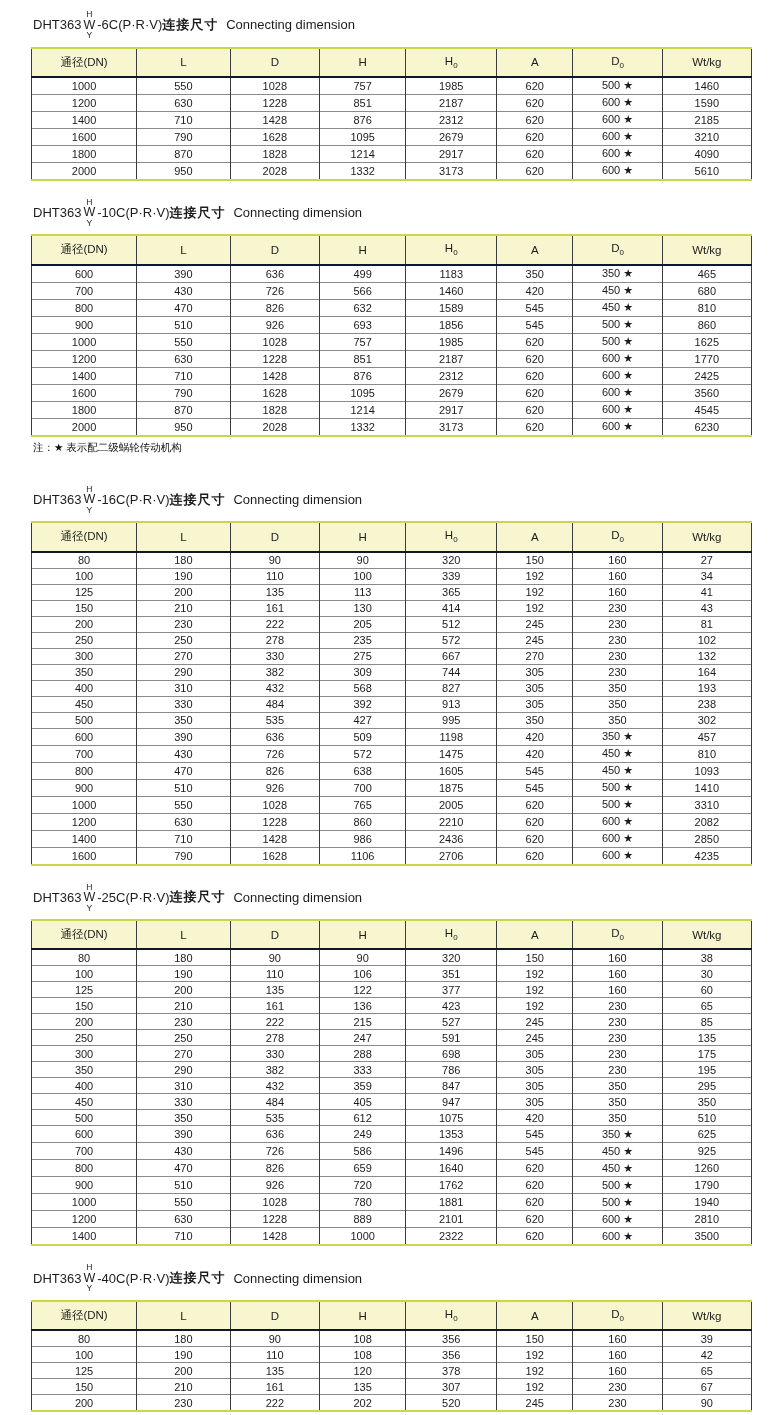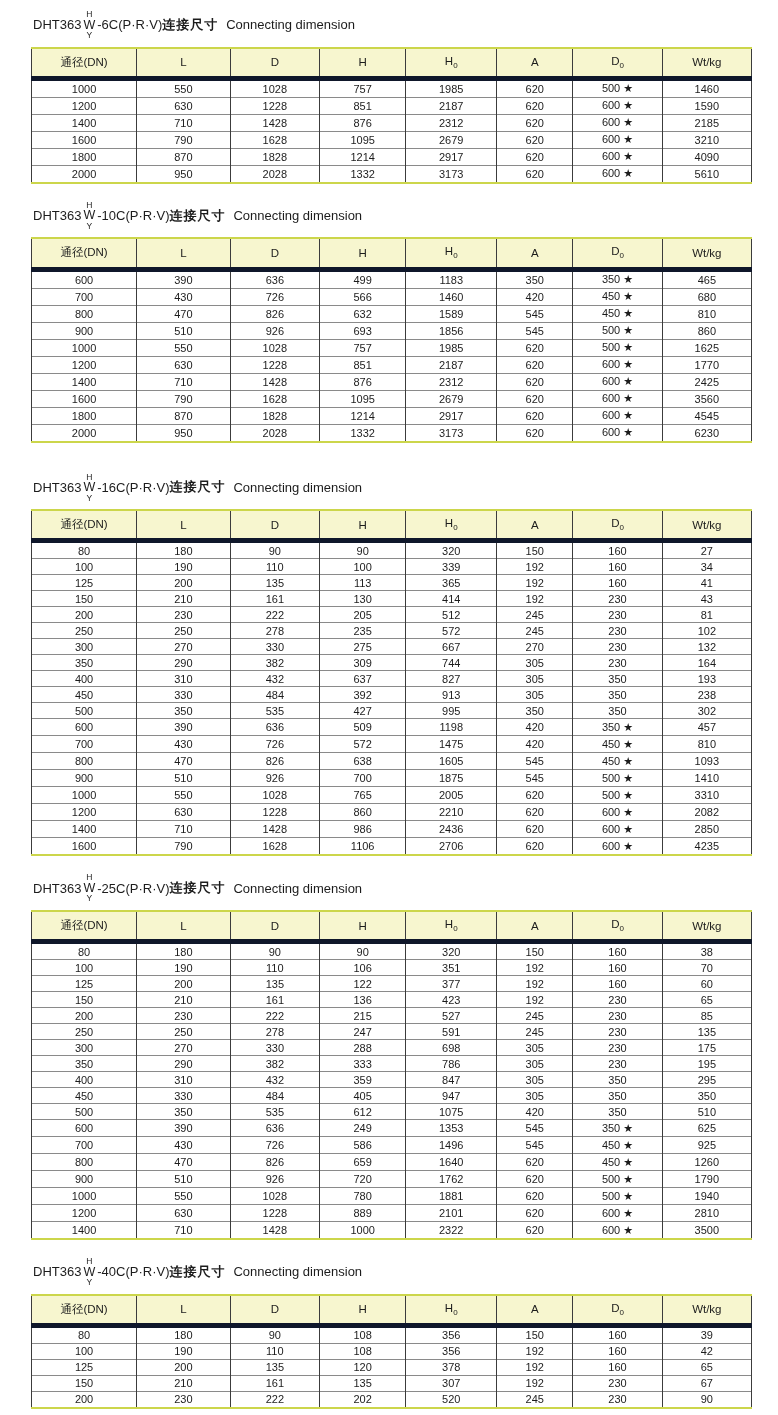--- a/index.html
+++ b/index.html
@@ -46,21 +46,21 @@
     border-top:2px solid var(--accent-line);
     border-bottom:2px solid var(--accent-line);
   }
   .dim-table th{
     background:var(--header-bg);
     font-size:11.5px;
     font-weight:400;
     padding:6px 2px;
     border-left:1px solid var(--grid-dark);
     border-right:1px solid var(--grid-dark);
-    border-bottom:5px solid #0f172a;
+    border-bottom:2px solid #0f172a;
   }
   .dim-table th sub{font-size:8px;}
   .dim-table td{
     font-size:11px;
     text-align:center;
     padding:1.5px 2px;
     border-left:1px solid var(--grid-dark);
     border-right:1px solid var(--grid-dark);
     border-top:1px solid var(--grid-row);
   }
@@ -319,20 +319,21 @@
             <td>2028</td>
             <td>1332</td>
             <td>3173</td>
             <td>620</td>
             <td>600 ★</td>
             <td>6230</td>
           </tr>
         </tbody>
     </table>
     <p class="note">
+        <span class="note-line">注：★ 表示配二级蜗轮传动机构</span>
       </p>
   </section>
 
   <section class="table-section gap-large">
     <h2 class="section-title">
       <span class="model-prefix">DHT363</span>
       <span class="letter-stack">
         <span class="stack-top">H</span>
         <span class="stack-mid">W</span>
         <span class="stack-bot">Y</span>
@@ -442,21 +443,21 @@
             <td>309</td>
             <td>744</td>
             <td>305</td>
             <td>230</td>
             <td>164</td>
           </tr>
           <tr>
             <td>400</td>
             <td>310</td>
             <td>432</td>
-            <td>637</td>
+            <td>568</td>
             <td>827</td>
             <td>305</td>
             <td>350</td>
             <td>193</td>
           </tr>
           <tr>
             <td>450</td>
             <td>330</td>
             <td>484</td>
             <td>392</td>
@@ -607,21 +608,21 @@
             <td>38</td>
           </tr>
           <tr>
             <td>100</td>
             <td>190</td>
             <td>110</td>
             <td>106</td>
             <td>351</td>
             <td>192</td>
             <td>160</td>
-            <td>70</td>
+            <td>30</td>
           </tr>
           <tr>
             <td>125</td>
             <td>200</td>
             <td>135</td>
             <td>122</td>
             <td>377</td>
             <td>192</td>
             <td>160</td>
             <td>60</td>

